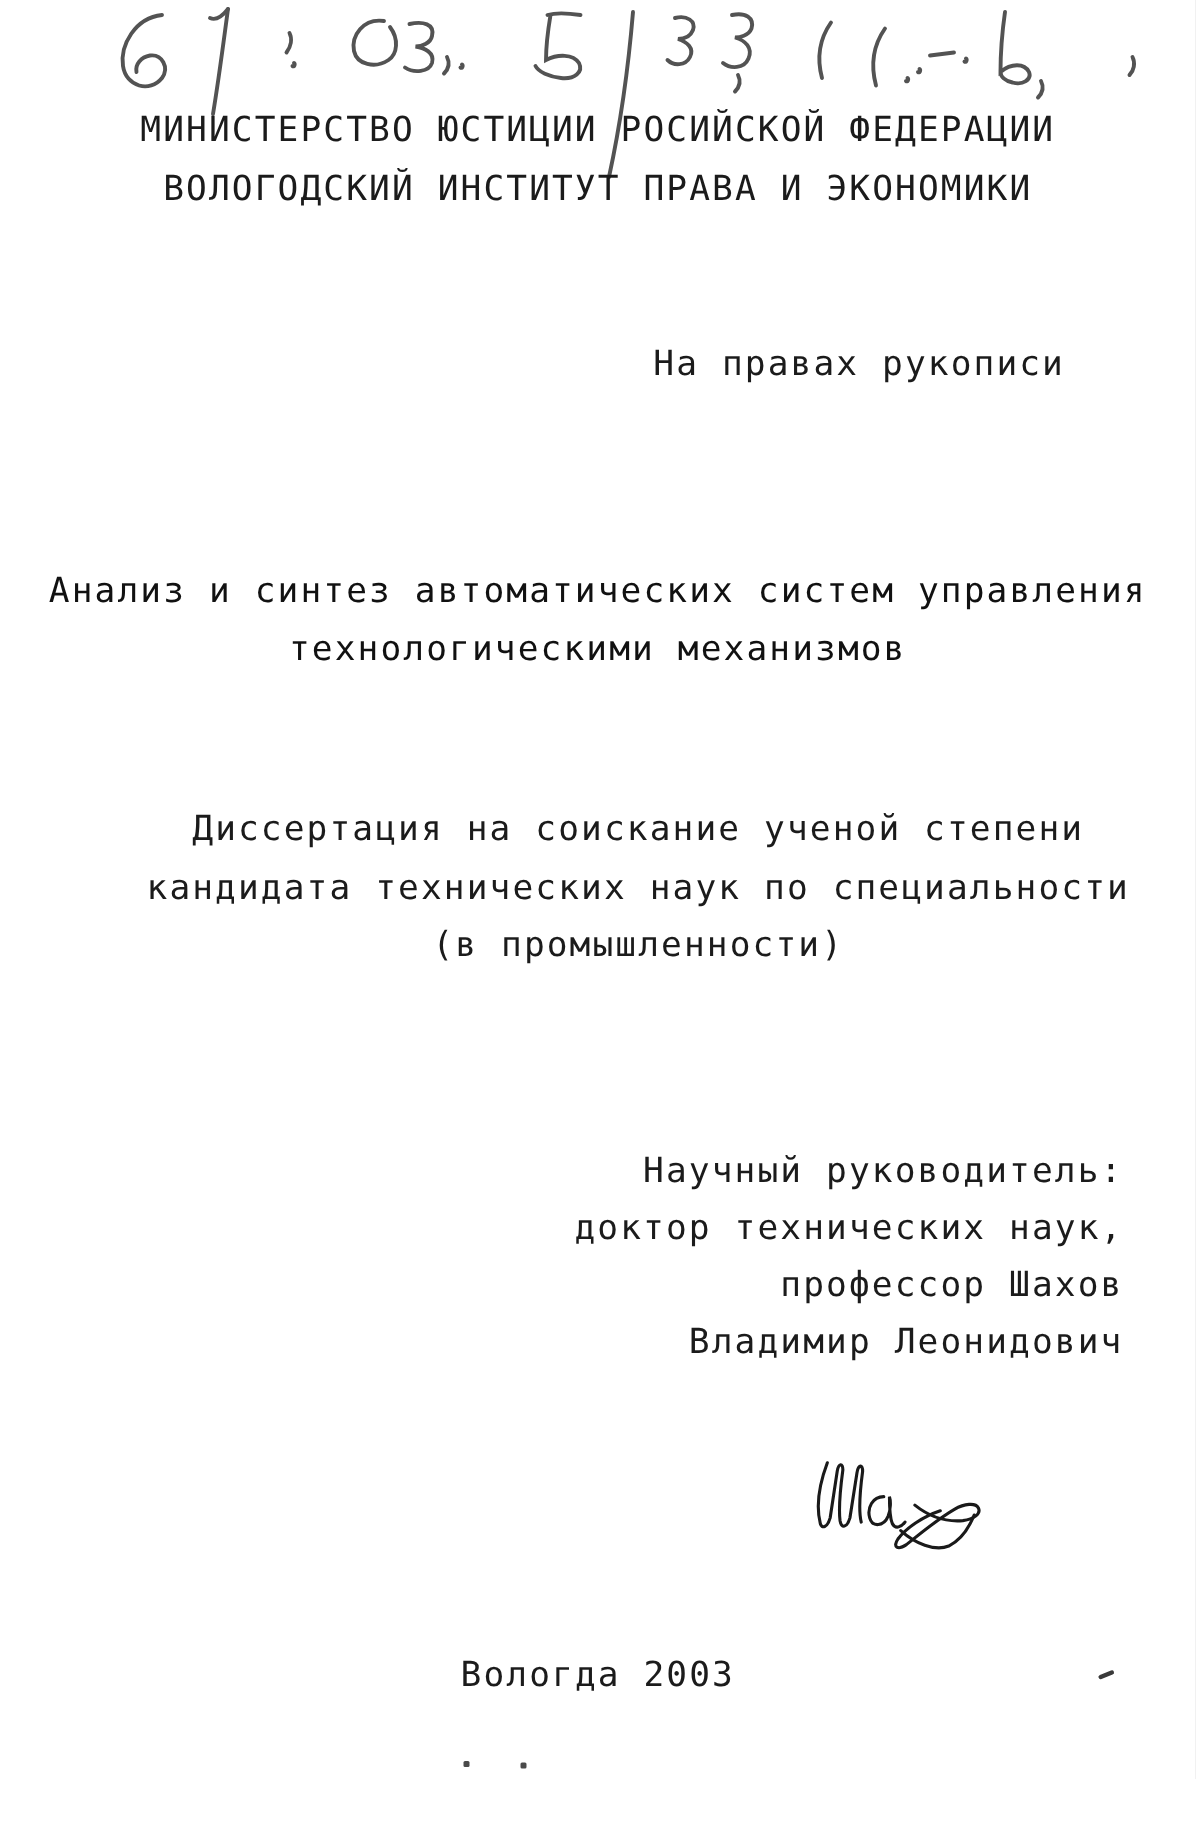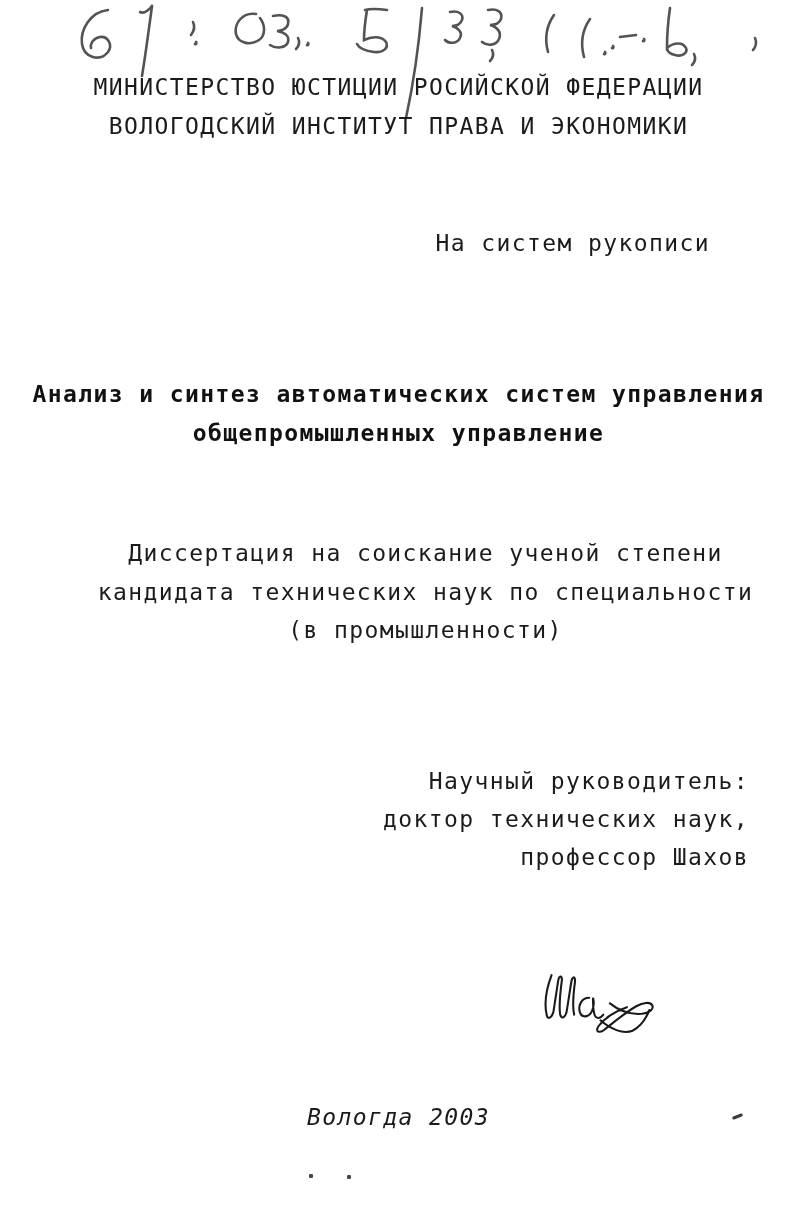--- a/index.html
+++ b/index.html
@@ -37,42 +37,41 @@
     line-height: 26px;
     text-align: right;
   }
   .title-block {
     top: 375px;
     left: 0;
     width: 100%;
     text-align: center;
     line-height: 38.5px;
   }
-  .title-bold { font-weight: 700; color: #111; }
+  .title-bold { font-weight: 400; color: #111; }
   .description-block {
     top: 534px;
     left: 0;
     width: 100%;
     text-align: center;
     line-height: 38.6px;
     padding-left: 27px;
   }
   .supervisor-block {
     top: 762px;
     left: 383px;
     text-align: right;
     line-height: 38px;
   }
   .footer-block {
     top: 1103px;
     left: 0;
     width: 100%;
     text-align: center;
     line-height: 28px;
-    font-style: italic;
   }
   .handwriting-svg {
     position: absolute;
     top: 2px;
     left: 60px;
     width: 700px;
     height: 130px;
   }
   .signature-svg {
     position: absolute;
@@ -145,37 +144,38 @@
 
       <path d="M695 36 C697 40 696 45 693 48"></path>
     </g>
   </svg>
 
   <div class="block header-block typed">
     <div>МИНИСТЕРСТВО ЮСТИЦИИ РОСИЙСКОЙ ФЕДЕРАЦИИ</div>
     <div>ВОЛОГОДСКИЙ ИНСТИТУТ ПРАВА И ЭКОНОМИКИ</div>
   </div>
 
-  <div class="block manuscript-note typed">На систем рукописи</div>
+  <div class="block manuscript-note typed">На правах рукописи</div>
 
   <div class="block title-block typed">
     <div class="title-bold">Анализ и синтез автоматических систем управления</div>
-    <div class="title-bold">общепромышленных управление</div>
+    <div class="title-bold">технологическими механизмов</div>
   </div>
 
   <div class="block description-block typed">
     <div>Диссертация на соискание ученой степени</div>
     <div>кандидата технических наук по специальности</div>
     <div>(в промышленности)</div>
   </div>
 
   <div class="block supervisor-block typed">
     <div>Научный руководитель:</div>
     <div>доктор технических наук,</div>
     <div>профессор Шахов</div>
+    <div>Владимир Леонидович</div>
   </div>
 
   <svg class="signature-svg" viewBox="0 0 140 85" aria-label="Шахов">
     <g fill="none" stroke="#1a1a1a" stroke-width="2.2" stroke-linecap="round">
 
       <path d="M18 14 C12 30 10 45 13 57 C14 61 18 60 20 53 L25 20 C26 14 29 14 29 19 C27 34 26 47 27 55 C28 61 32 60 34 53 L39 21 C40 15 43 15 43 20 C41 35 40 48 42 56"></path>
 
       <path d="M58 38 C50 38 46 46 48 53 C50 60 58 59 61 52 C63 47 63 41 62 38 C62 46 62 52 64 57 C66 61 70 60 73 56"></path>
 
       <path d="M80 44 C90 52 102 56 114 55 C122 54 127 50 125 46 C123 42 115 43 108 47 C96 54 84 64 74 72 C68 76 64 74 68 68 C74 60 86 52 98 48"></path>

